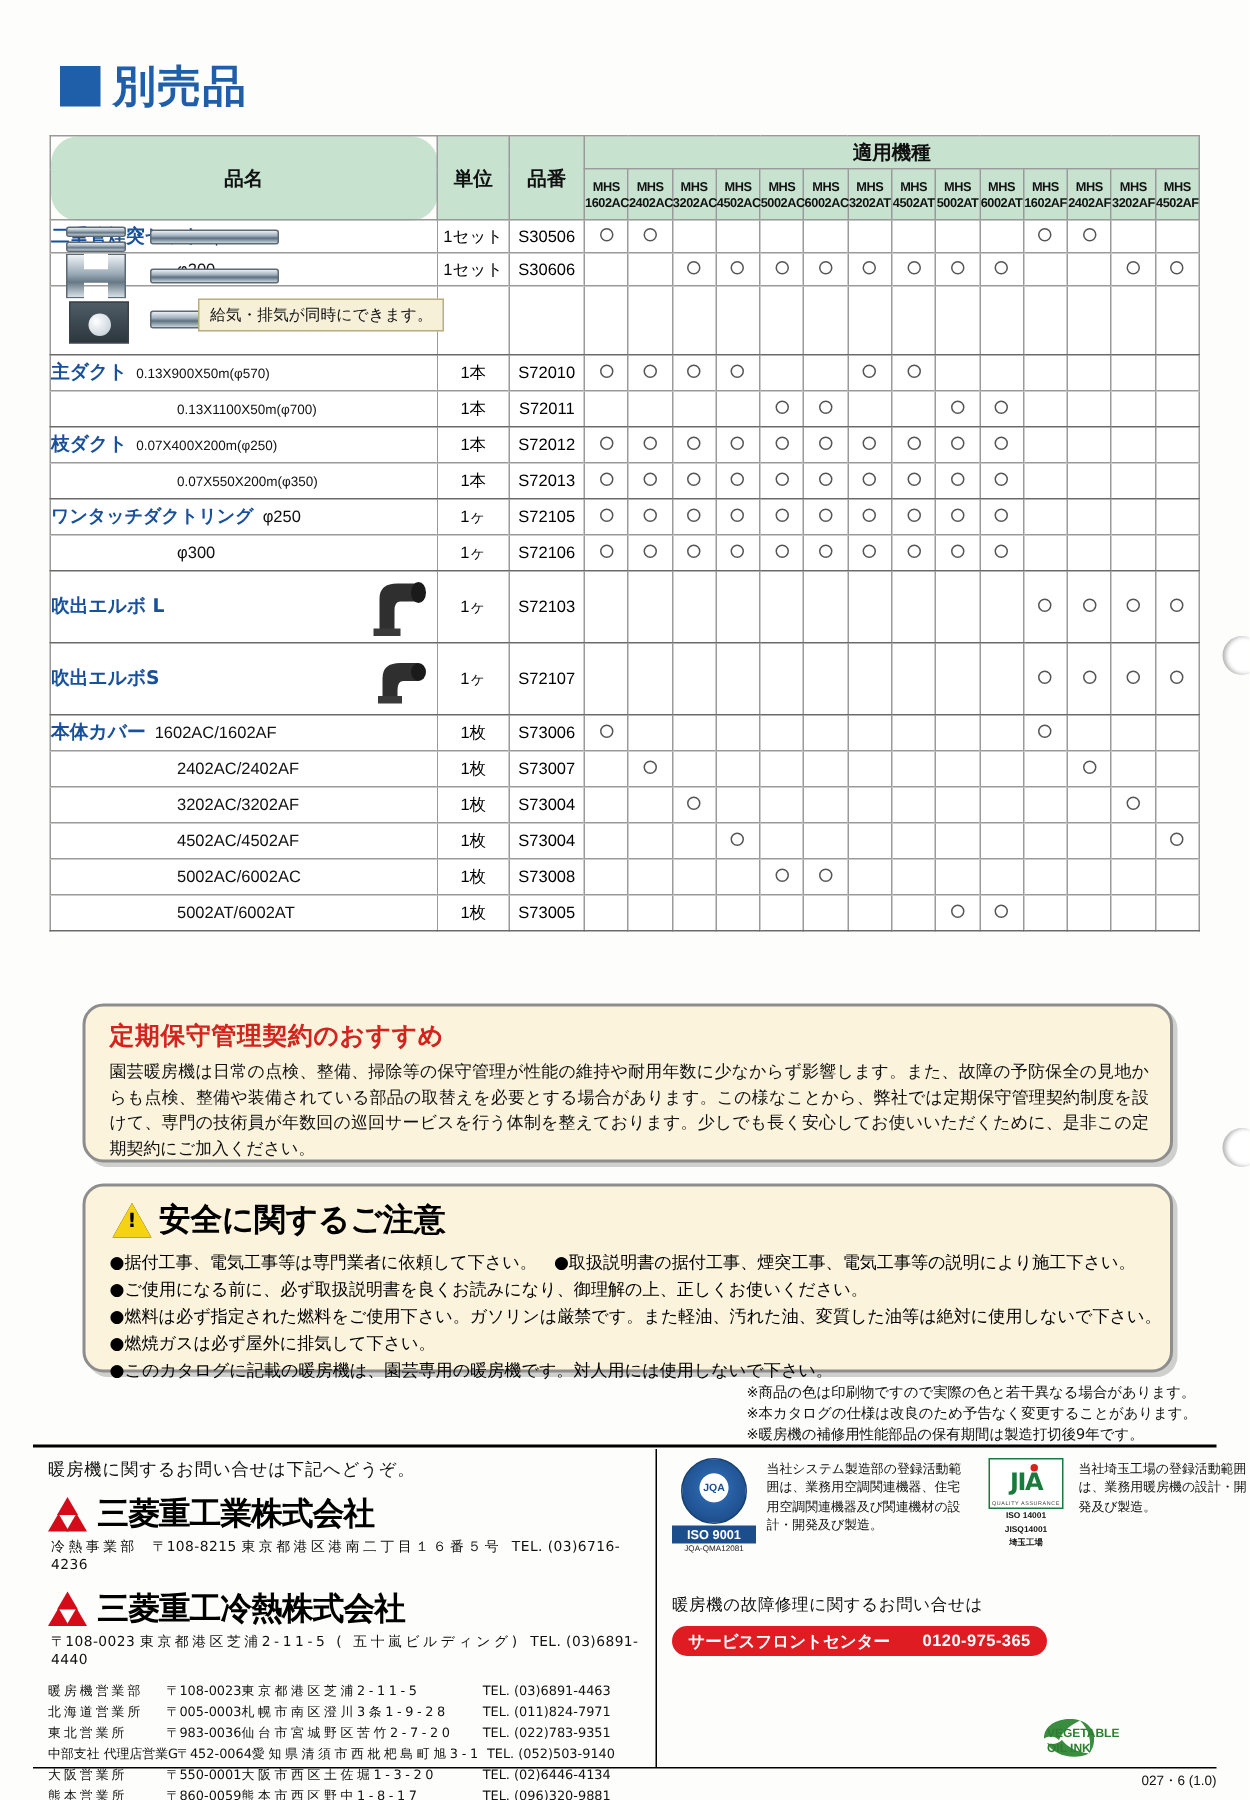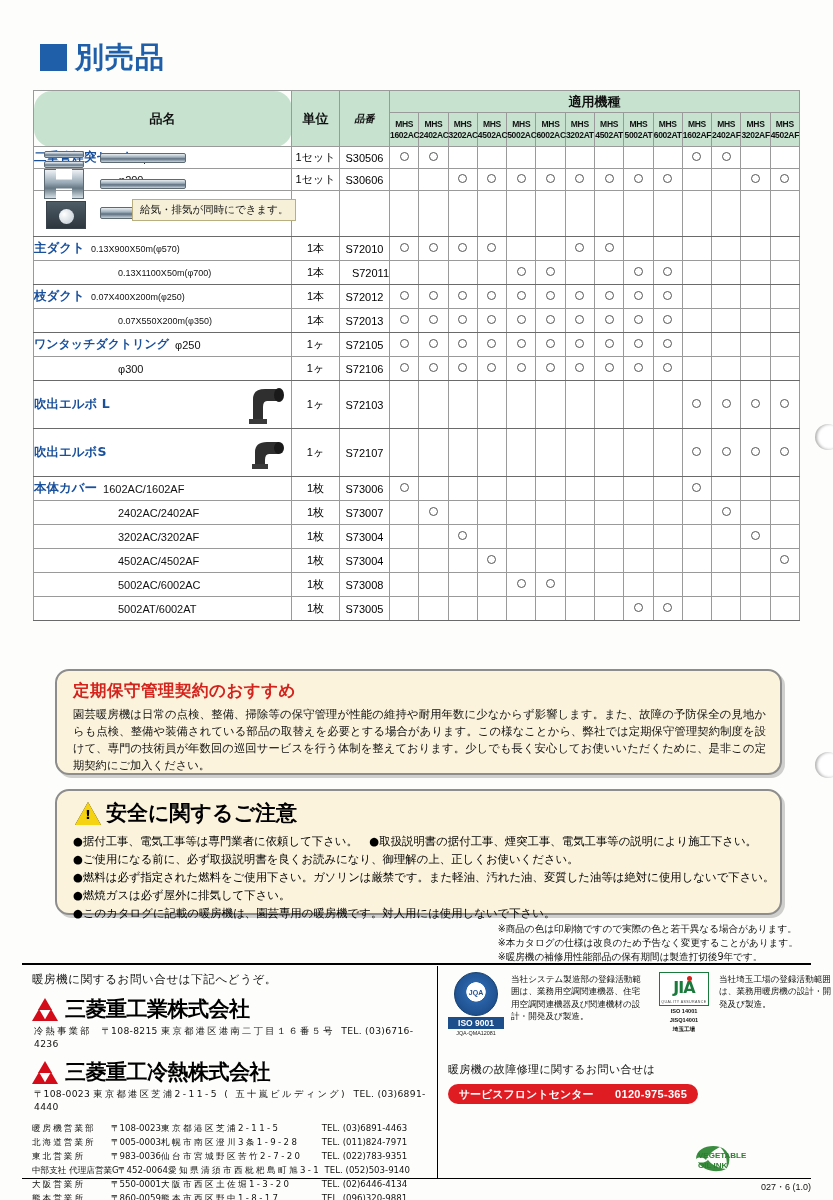--- a/index.html
+++ b/index.html
@@ -63,21 +63,21 @@
   }
   thead th {
     background: #c7e3d0;
     color: #111;
     font-weight: bold;
     text-align: center;
     font-family: "DejaVu Sans", sans-serif;
   }
   th.c-name  { width: 258px; font-size: 13px; border-radius: 18px; }
   th.c-unit  { width: 48px;  font-size: 13px; }
-  th.c-code  { width: 50px;  font-size: 10px; font-style: italic; }
+  th.c-code  { width: 50px;  font-size: 13px; }
   th.c-group { font-size: 13px; height: 22px; }
   th.c-model {
     width: 29.3px; height: 34px;
     font-size: 8.5px; line-height: 1.25;
     font-family: "Liberation Sans", sans-serif;
     letter-spacing: -0.3px;
   }
   th.c-model span { display: block; white-space: nowrap; }
 
   tbody td { background: #fff; height: 22px; }
@@ -523,21 +523,21 @@
             <td class="mk" style="border-top: 1px solid rgb(106, 106, 106); border-bottom: 1px dashed rgb(138, 138, 138);"></td>
             <td class="mk" style="border-top: 1px solid rgb(106, 106, 106); border-bottom: 1px dashed rgb(138, 138, 138);"></td>
           </tr>
           <tr>
             <td class="nm" style="height: 24px; border-bottom: 1px solid rgb(106, 106, 106);">
               <div class="nm-row">
                 <span class="pspec ind">0.13X1100X50m(φ700)</span>
               </div>
             </td>
             <td class="un" style="border-bottom: 1px solid rgb(106, 106, 106);">1本</td>
-            <td class="cd" style="border-bottom: 1px solid rgb(106, 106, 106); text-align: right;">S72011</td>
+            <td class="cd" style="border-bottom: 1px solid rgb(106, 106, 106);">S72011</td>
             <td class="mk" style="border-bottom: 1px solid rgb(106, 106, 106);"></td>
             <td class="mk" style="border-bottom: 1px solid rgb(106, 106, 106);"></td>
             <td class="mk" style="border-bottom: 1px solid rgb(106, 106, 106);"></td>
             <td class="mk" style="border-bottom: 1px solid rgb(106, 106, 106);"></td>
             <td class="mk" style="border-bottom: 1px solid rgb(106, 106, 106);"><span class="circ"></span></td>
             <td class="mk" style="border-bottom: 1px solid rgb(106, 106, 106);"><span class="circ"></span></td>
             <td class="mk" style="border-bottom: 1px solid rgb(106, 106, 106);"></td>
             <td class="mk" style="border-bottom: 1px solid rgb(106, 106, 106);"></td>
             <td class="mk" style="border-bottom: 1px solid rgb(106, 106, 106);"><span class="circ"></span></td>
             <td class="mk" style="border-bottom: 1px solid rgb(106, 106, 106);"><span class="circ"></span></td>

